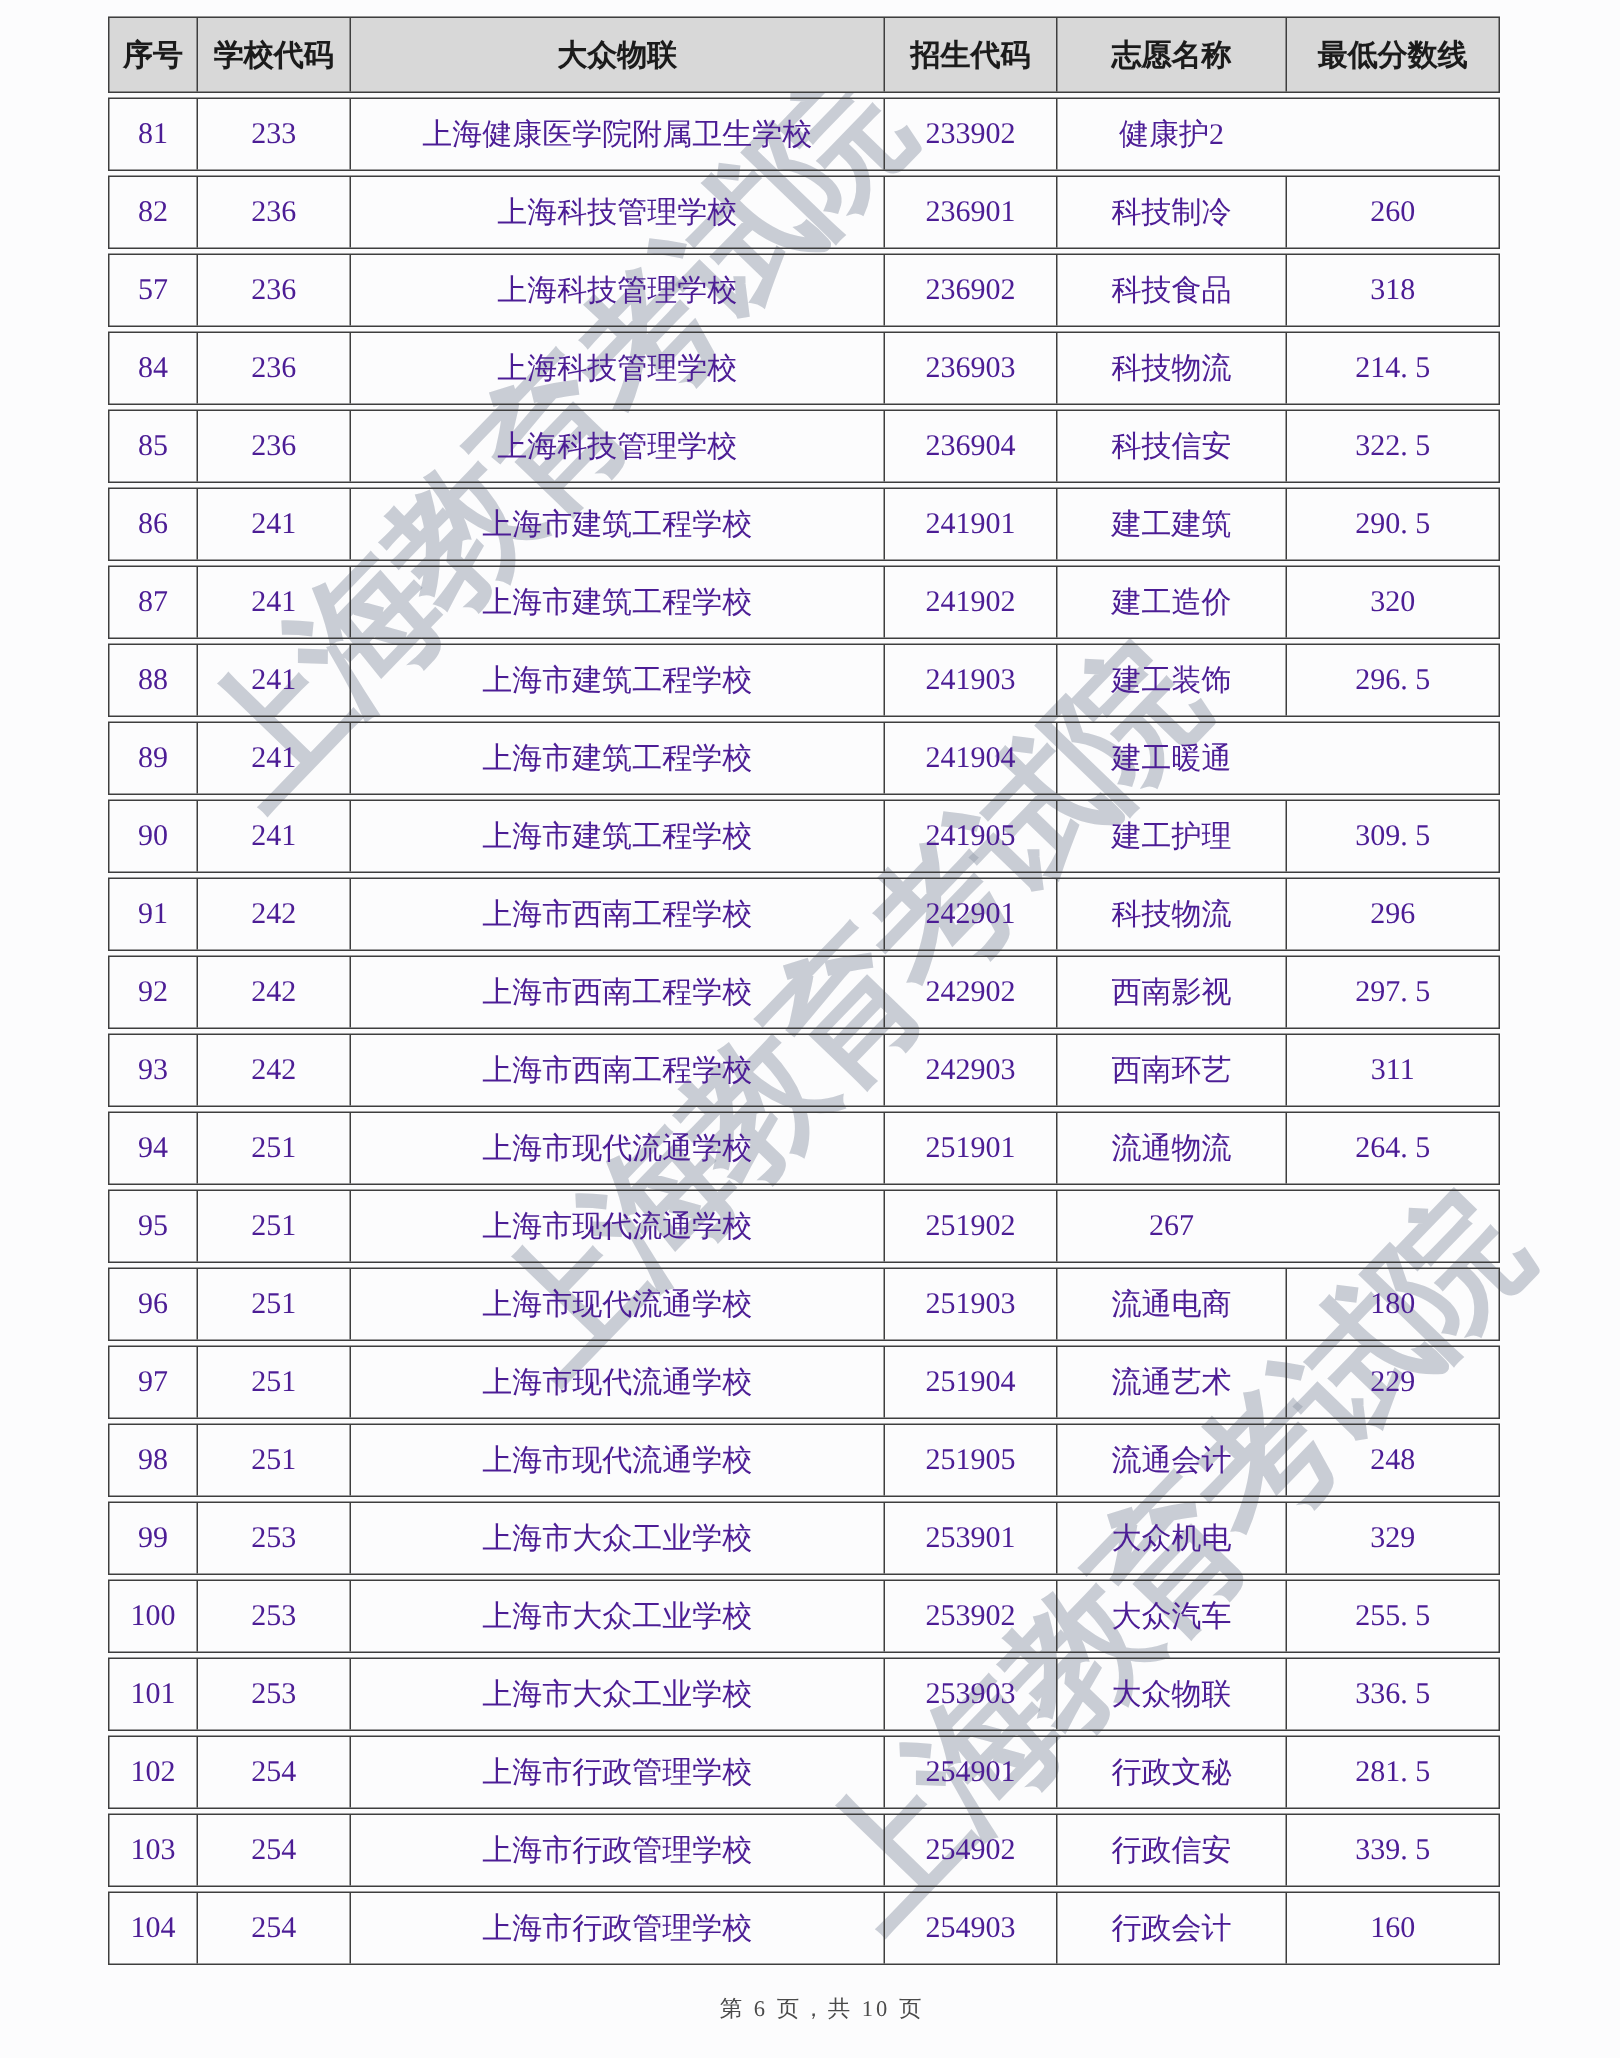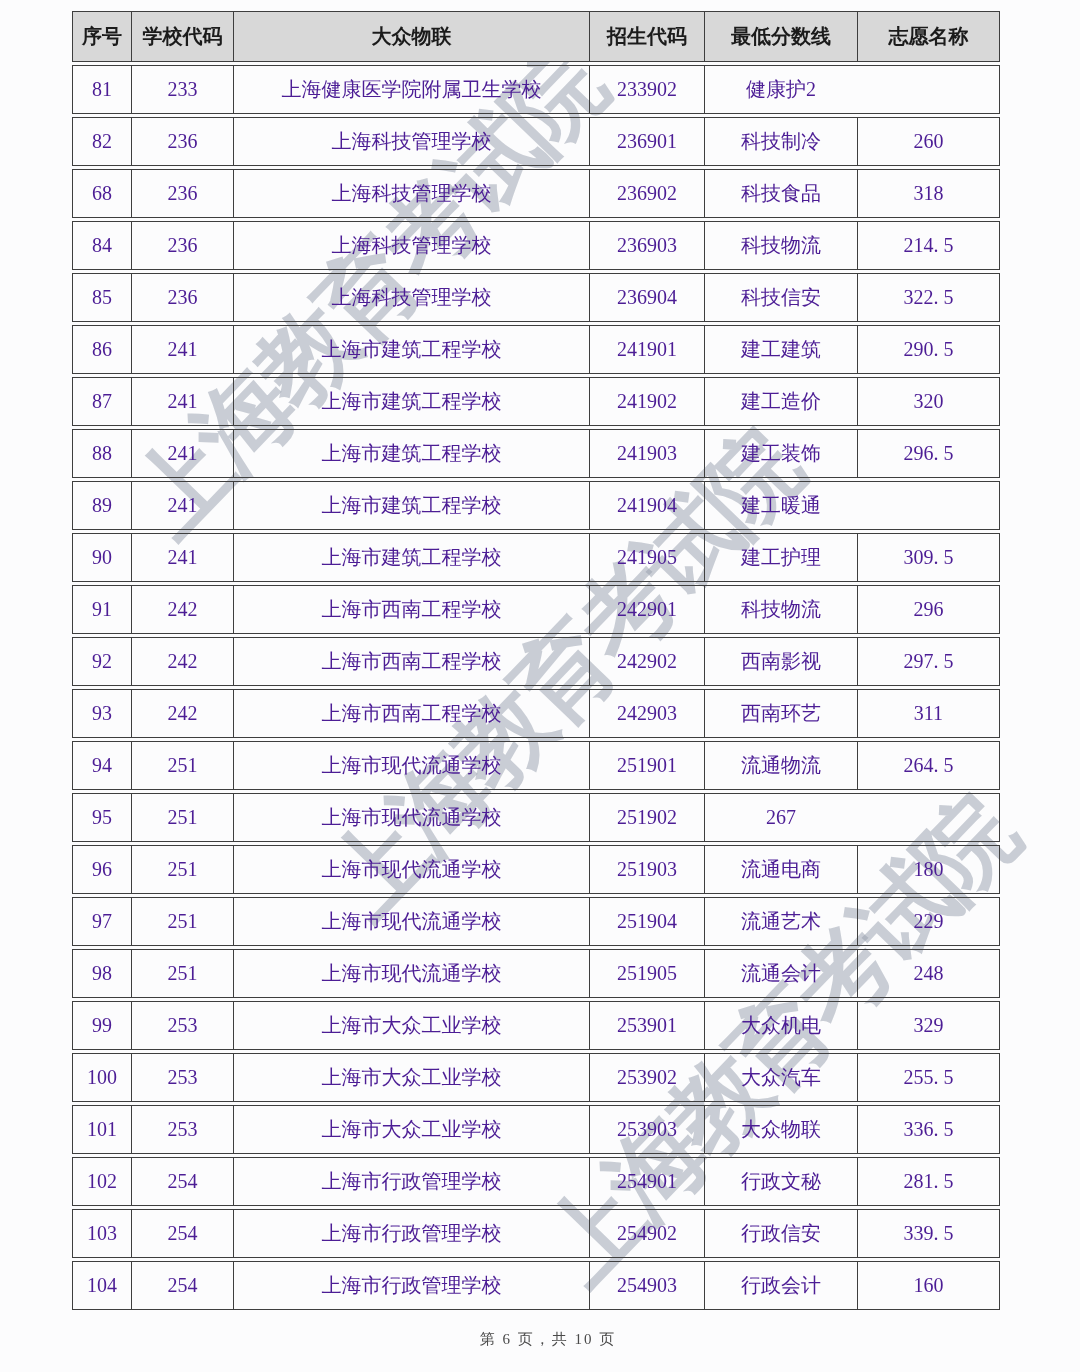--- a/index.html
+++ b/index.html
@@ -88,43 +88,43 @@
     <div class="wm wm-2" style="color: rgba(146, 154, 170, 0.48);">上海教育考试院</div>
     <div class="wm wm-3" style="color: rgba(146, 154, 170, 0.48);">上海教育考试院</div>
   </div>
 
   <div class="table-area">
     <div class="thead">
       <div>序号</div>
       <div>学校代码</div>
       <div>大众物联</div>
       <div>招生代码</div>
+      <div>志愿名称</div>
       <div>最低分数线</div>
-      <div>志愿名称</div>
     </div>
     <div>
     <div class="trow">
       <div>81</div>
       <div>233</div>
       <div>上海健康医学院附属卫生学校</div>
       <div>233902</div>
       <div>健康护2</div>
     </div>
 
     <div class="trow">
       <div>82</div>
       <div>236</div>
       <div>上海科技管理学校</div>
       <div>236901</div>
       <div>科技制冷</div>
       <div>260</div>
     </div>
 
     <div class="trow">
-      <div>68</div>
+      <div>57</div>
       <div>236</div>
       <div>上海科技管理学校</div>
       <div>236902</div>
       <div>科技食品</div>
       <div>318</div>
     </div>
 
     <div class="trow">
       <div>84</div>
       <div>236</div>

